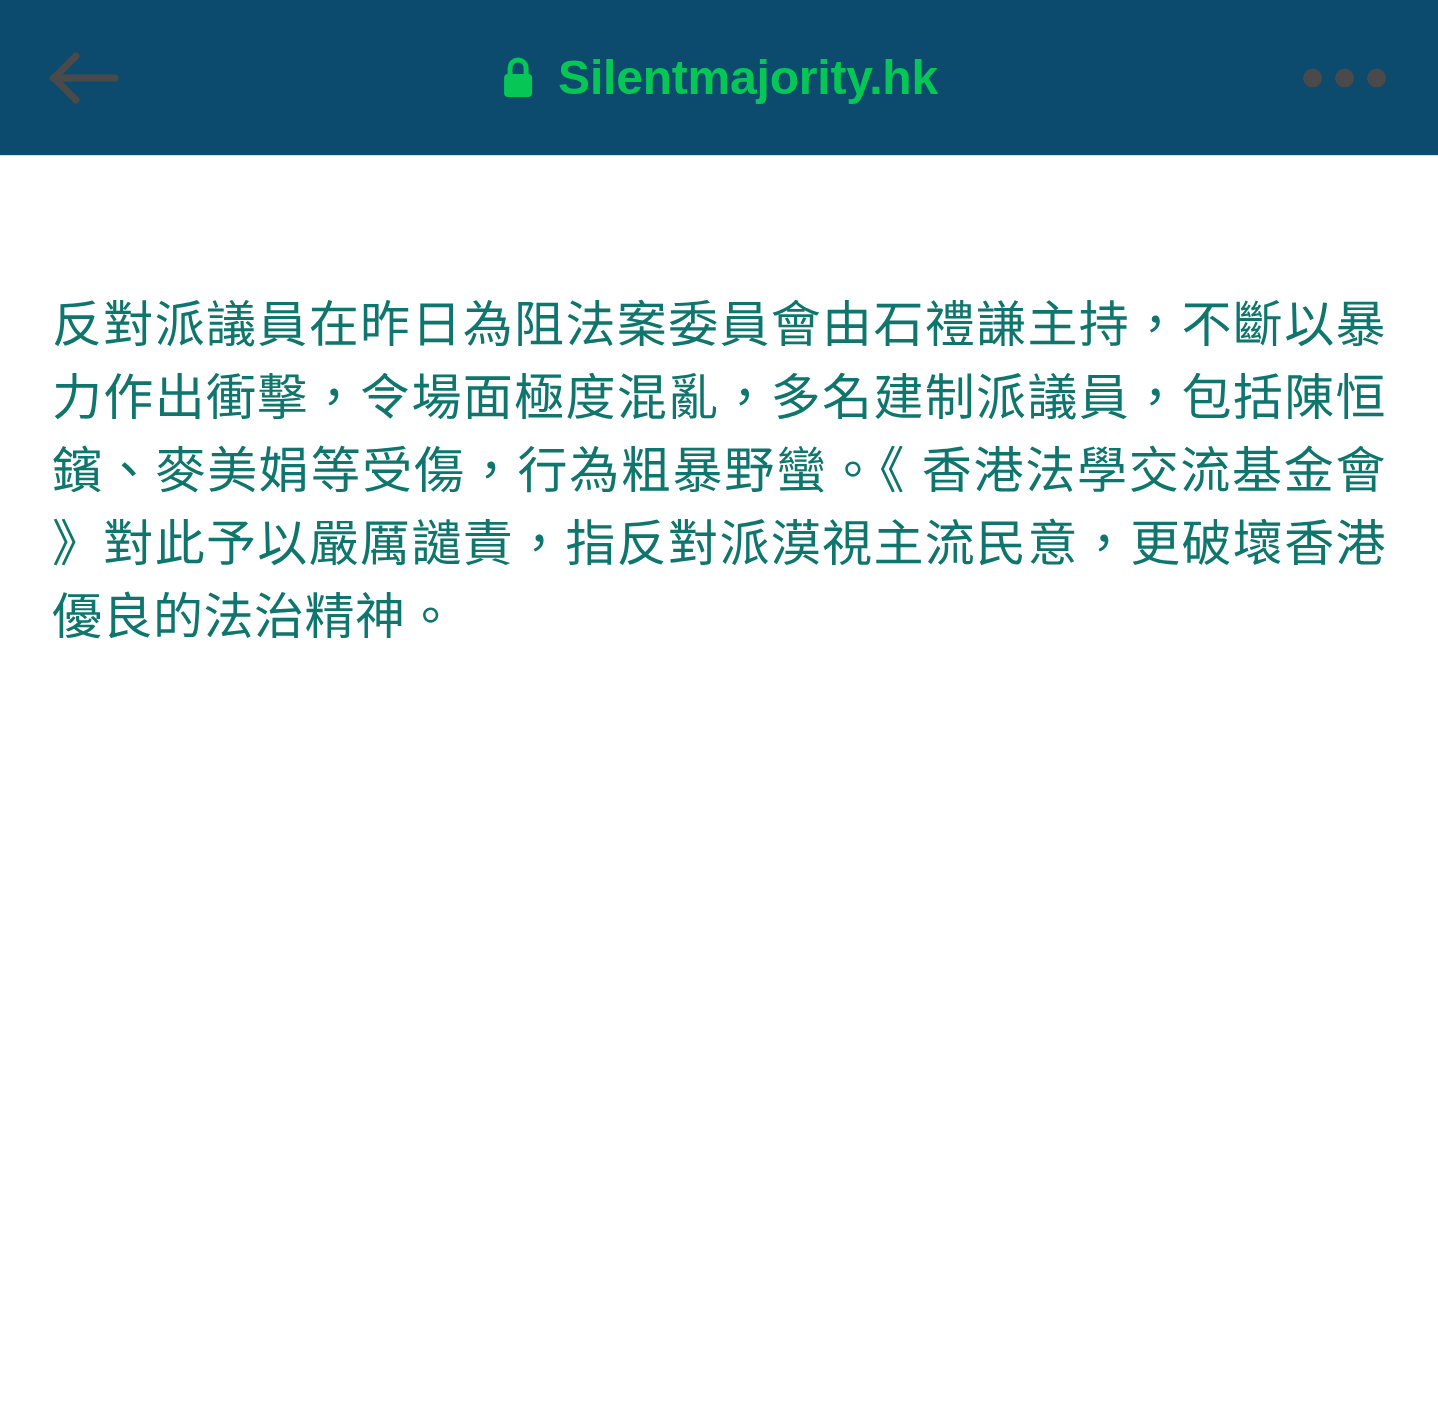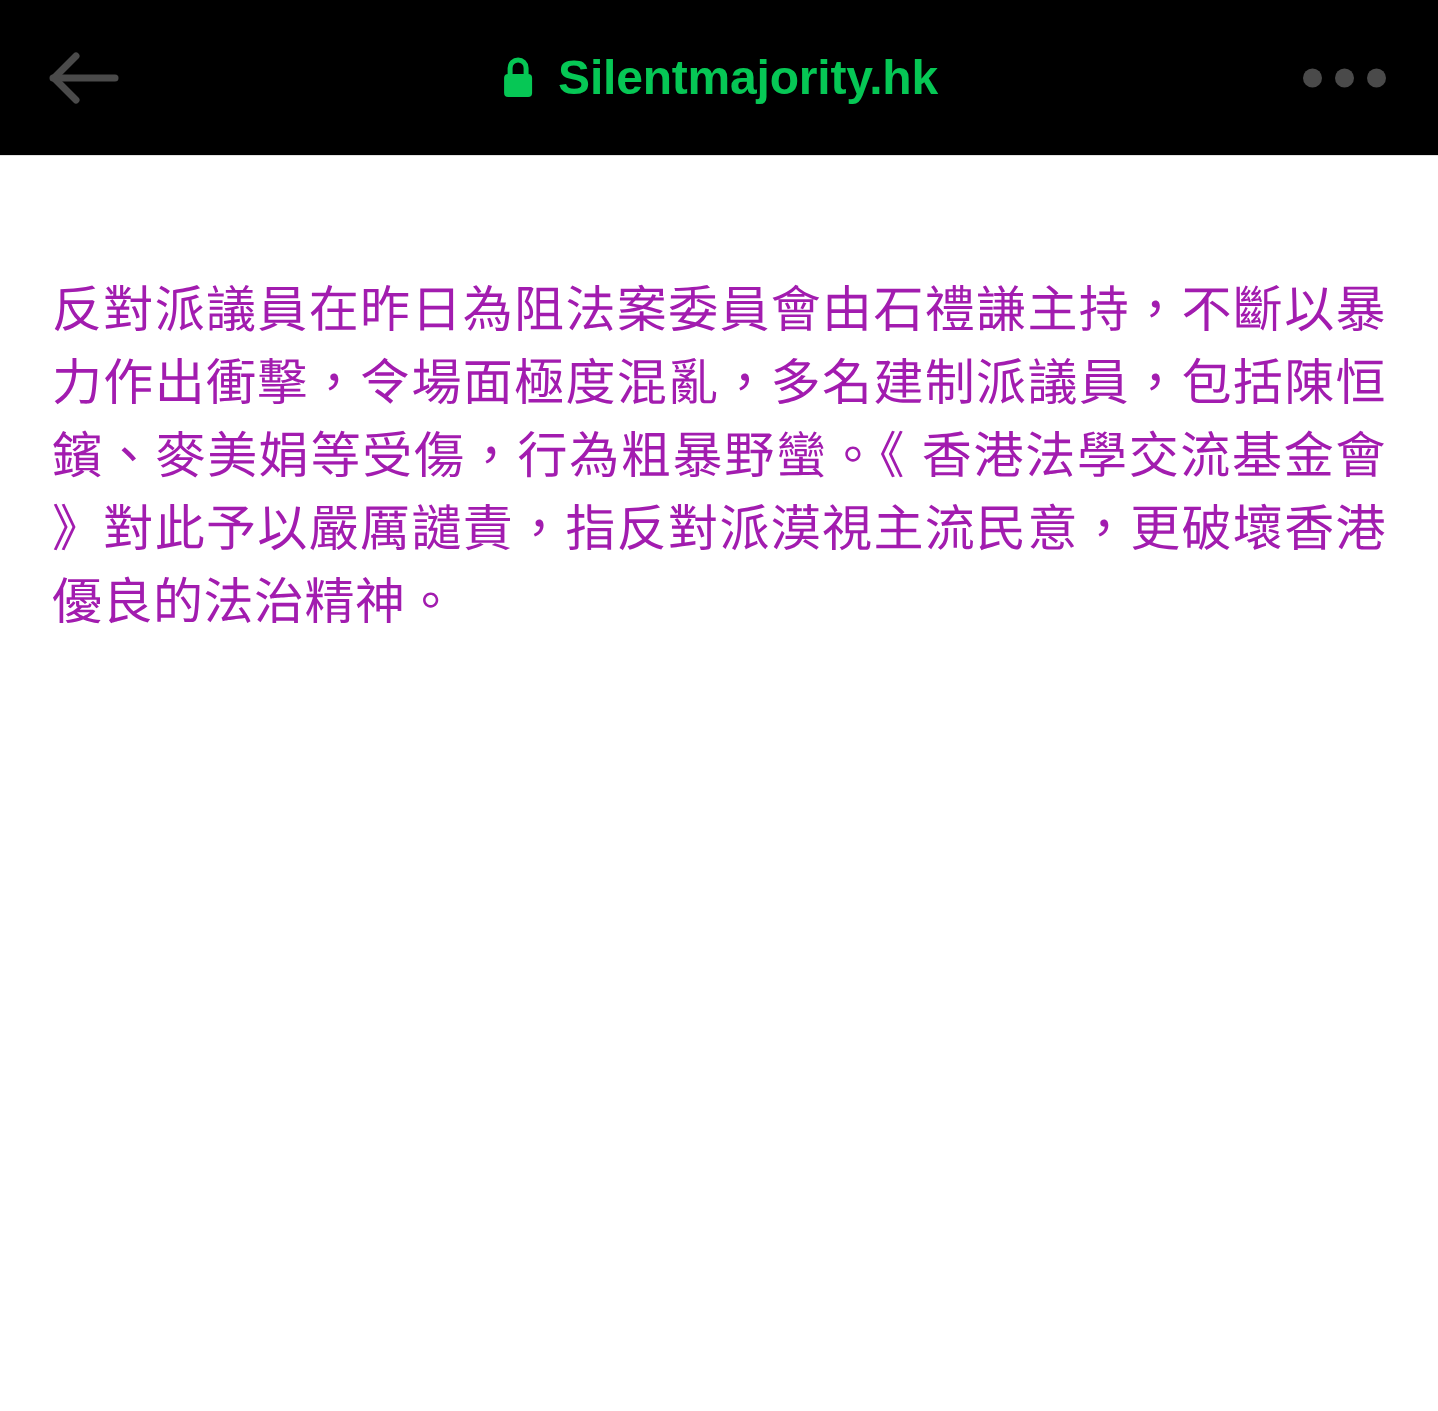--- a/index.html
+++ b/index.html
@@ -13,21 +13,21 @@
     font-family: "Liberation Sans", "DejaVu Sans", sans-serif;
     color: #1a1a1a;
     -webkit-font-smoothing: antialiased;
   }
 
   
   .topbar {
     position: relative;
     height: 155px;
     border-bottom: 1px solid #e2e2e2;
-    background: #000000;
+    background: #0c4a6e;
     display: flex;
     align-items: center;
   }
   .back-btn {
     position: absolute;
     left: 48px;
     top: 50%;
     transform: translateY(-50%);
     width: 72px;
     height: 72px;
@@ -79,27 +79,27 @@
     height: 19px;
     border-radius: 50%;
     background: #4a4a4a;
   }
 
   
   .article {
     padding: 118px 52px 40px 52px;
   }
   .article p {
-    margin: 0 0 62px 0;
+    margin: 15px 0 62px 0;
     font-size: 50px;
     line-height: 1.46;
     letter-spacing: 0.5px;
     text-align: justify;
     text-justify: inter-ideograph;
-    color: #a21caf;
+    color: #0f766e;
     font-weight: 400;
     font-family: "Liberation Sans", "DejaVu Sans", sans-serif;
   }
   .article p:last-child { margin-bottom: 0; }
 </style>
 </head>
 <body>
 
 <div class="topbar">
 

